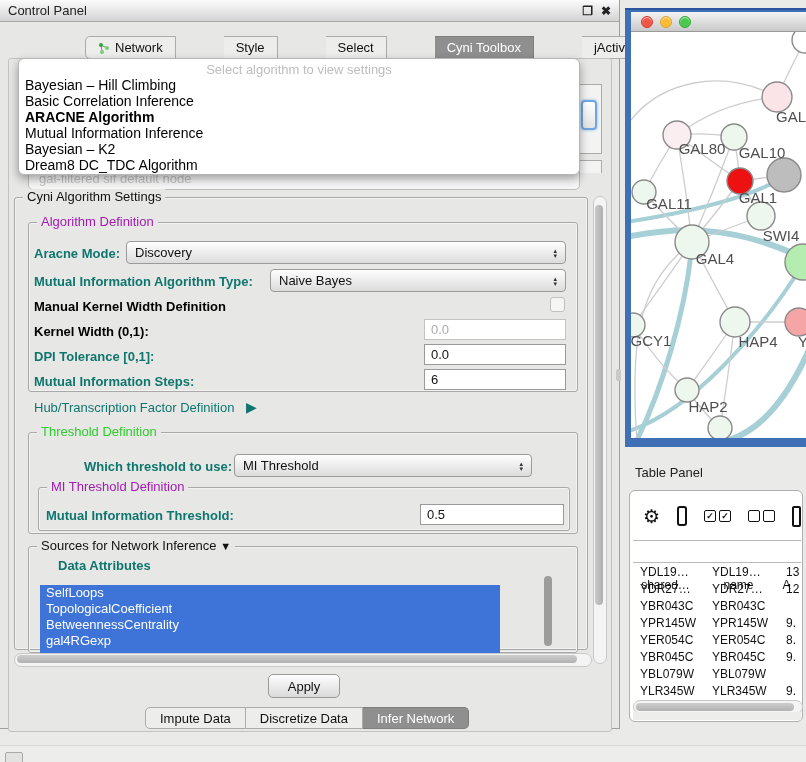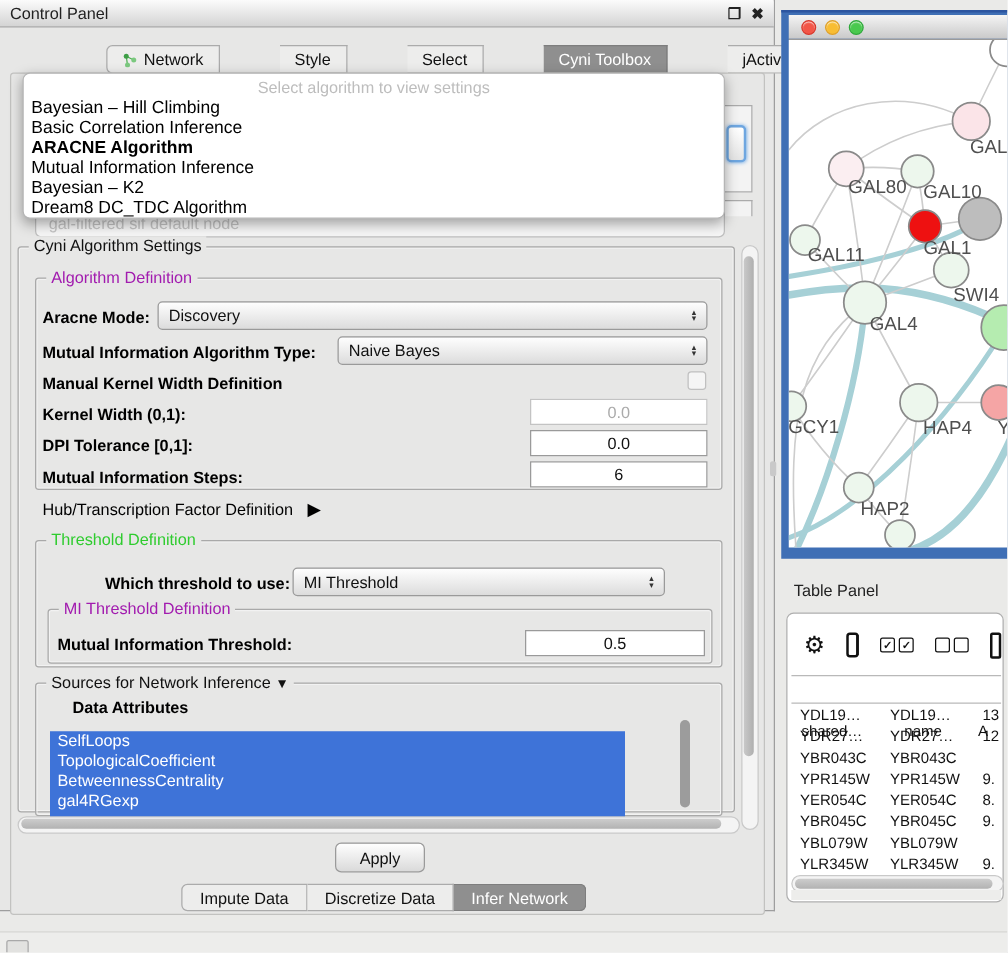--- a/index.html
+++ b/index.html
@@ -44,32 +44,32 @@
          border-radius:6px;box-shadow:0 4px 10px rgba(0,0,0,.35);overflow:hidden;z-index:5;}
   #popup-hint{text-align:center;color:#BDBDBD;font-size:13px;padding-top:3px;}
   .popup-item{padding:0 6px;font-size:14px;line-height:16px;color:#000;white-space:nowrap;}
   .popup-item.bold{font-weight:bold;}
 
   
   .grp{position:absolute;border:1px solid #A9A9A9;border-radius:3px;box-shadow:inset 0 0 0 1px #F2F2F2;}
   .grp-title{position:absolute;top:-9px;left:8px;background:#E7E7E6;padding:0 4px;font-size:13px;}
   .t-blue{color:#a21caf;}
   .t-green{color:#2FCC2F;}
-  .lbl{position:absolute;font-weight:bold;font-size:13px;color:#000000;white-space:nowrap;}
+  .lbl{position:absolute;font-weight:bold;font-size:13px;color:#0f766e;white-space:nowrap;}
   .lbl.dis{color:#000000;}
   .plain{font-weight:normal;}
 
   
   .combo{position:absolute;border:1px solid #9A9A9A;border-radius:4px;background:linear-gradient(#FEFEFE,#DCDCDC);
          display:flex;align-items:center;padding:0 8px;box-sizing:border-box;font-size:13px;}
   .combo .arrows{margin-left:auto;display:flex;flex-direction:column;font-size:7px;line-height:5px;color:#333;}
 
   
   .tfield{position:absolute;border:1px solid #9A9A9A;background:#FFF;text-align:right;
-          padding:0 6px;box-sizing:border-box;font-size:13px;display:flex;align-items:center;justify-content:center;}
+          padding:0 6px;box-sizing:border-box;font-size:13px;display:flex;align-items:center;justify-content:flex-start;}
   .tfield.dis{color:#ABABAB;border-color:#C3C3C3;}
   .checkbox{position:absolute;width:13px;height:13px;border:1px solid #C0C0C0;border-radius:3px;background:#F5F5F5;}
 
   
   #attr-list{left:40px;top:585px;width:460px;height:76px;background:#3E73D8;overflow:hidden;}
   .attr-item{color:#FFF;font-size:13px;line-height:16px;padding:0 6px;white-space:nowrap;}
   #attr-scroll{left:544px;top:576px;width:8px;height:70px;background:#9C9C9C;border-radius:4px;}
 
   
   .sb-track-v{background:#F4F4F4;border:1px solid #C9C9C9;border-radius:7px;}

